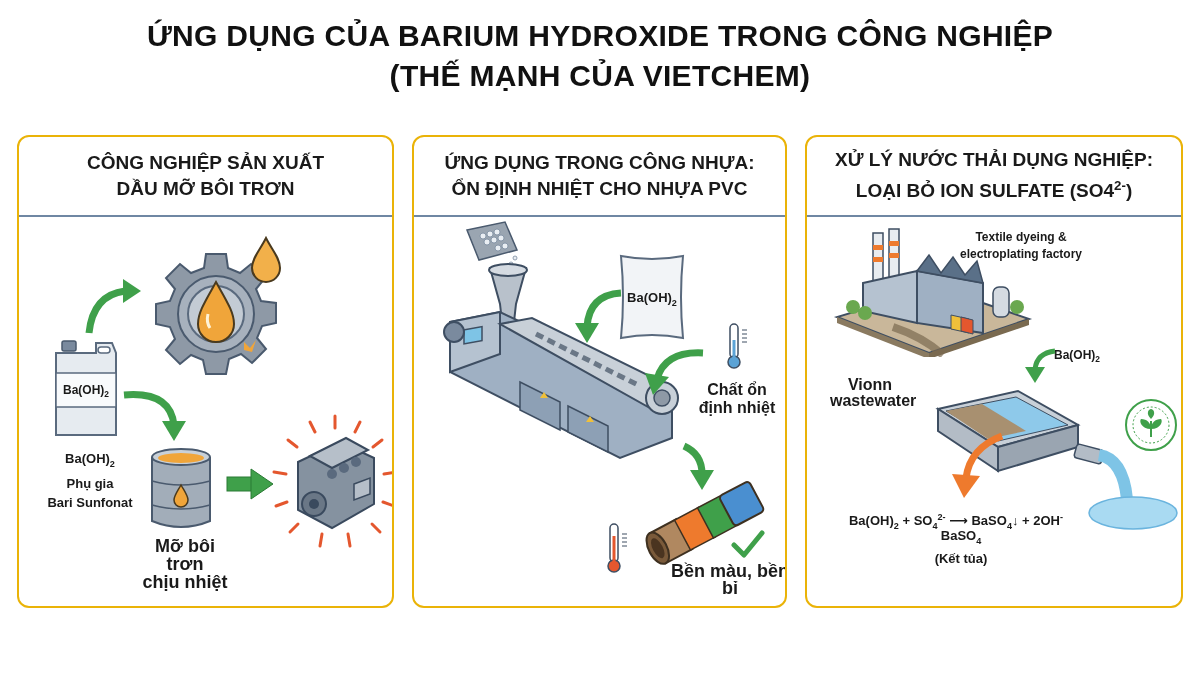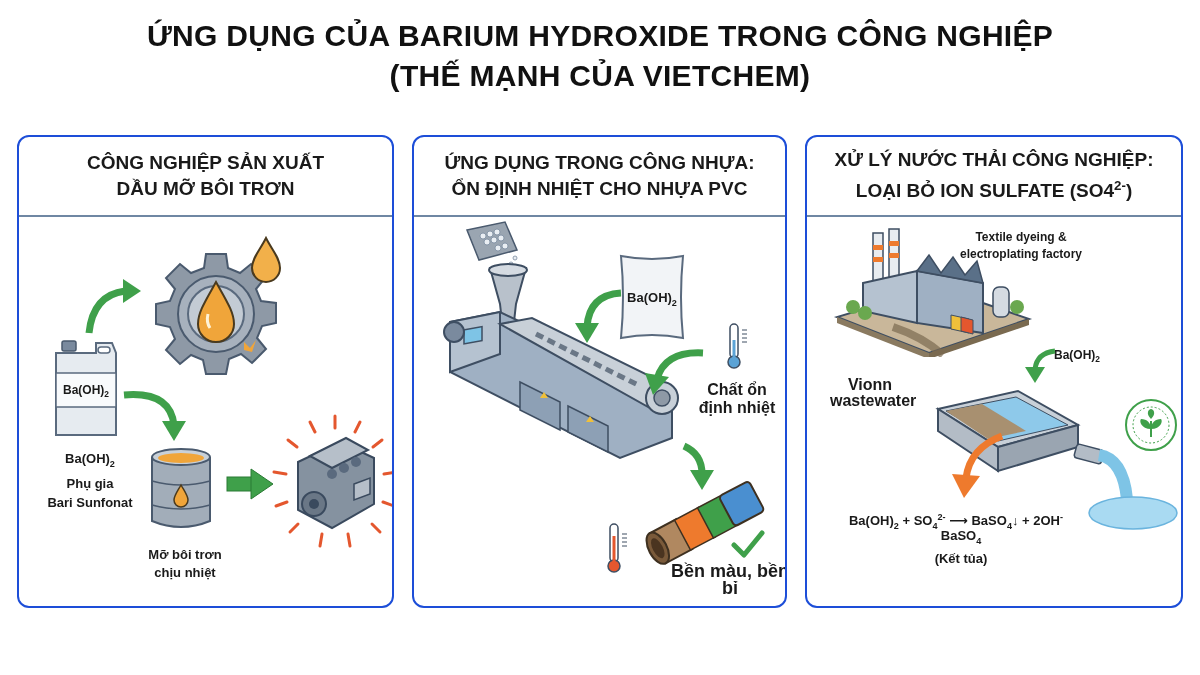--- a/index.html
+++ b/index.html
@@ -8,21 +8,21 @@
 
   .main-title {
     position: absolute; left: 0; top: 16px; width: 1200px;
     text-align: center; font-weight: 700; font-size: 30px; line-height: 40px;
     letter-spacing: 0.3px; color: #111;
   }
   .main-title div { white-space: nowrap; }
 
   .panel {
     position: absolute; top: 135px; height: 473px;
-    border: 2px solid #1d4ed8; border-radius: 12px; background: #fff; overflow: hidden;
+    border: 2px solid #eab308; border-radius: 12px; background: #fff; overflow: hidden;
   }
   .panel-1 { left: 17px; width: 377px; }
   .panel-2 { left: 412px; width: 375px; }
   .panel-3 { left: 805px; width: 378px; }
 
   .panel-head {
     height: 80px; border-bottom: 2px solid #6f87a3;
     display: flex; flex-direction: column; justify-content: center; align-items: center;
     font-weight: 700; font-size: 19px; line-height: 26px; color: #1a1a1a; text-align: center;
   }
@@ -86,21 +86,21 @@
     </svg>
 
     <svg class="abs" style="left:118px;top:230px" width="66" height="84" viewBox="0 0 66 84">
       <path d="M4,10 L4,74 Q33,86 62,74 L62,10" fill="#a2adb9" stroke="#4a5a6e" stroke-width="2"></path>
       <ellipse cx="33" cy="10" rx="29" ry="8" fill="#c8d0d8" stroke="#4a5a6e" stroke-width="2"></ellipse>
       <ellipse cx="33" cy="11" rx="23" ry="5" fill="#f0a53a"></ellipse>
       <path d="M4,34 Q33,42 62,34" stroke="#4a5a6e" stroke-width="1.5" fill="none"></path>
       <path d="M4,58 Q33,66 62,58" stroke="#4a5a6e" stroke-width="1.5" fill="none"></path>
       <path d="M33,38 C37,45 40,49 40,53 A7,7 0 0 1 26,53 C26,49 29,45 33,38 Z" fill="#f0a53a" stroke="#4a3a1e" stroke-width="1.5"></path>
     </svg>
-    <div class="lbl b" style="left:105px;top:329px;width:100px;font-size:13px;line-height:18px">
+    <div class="lbl b" style="left:105px;top:320px;width:100px;font-size:18px;line-height:18px">
       <div>Mỡ bôi trơn</div>
       <div>chịu nhiệt</div>
     </div>
 
     <svg class="abs" style="left:195px;top:250px" width="50" height="36" viewBox="0 0 50 36">
       <rect x="2" y="10" width="26" height="14" fill="#3fa04a" stroke="#2a7a34" stroke-width="1"></rect>
       <path d="M26,2 L48,17 L26,32 Z" fill="#3fa04a" stroke="#2a7a34" stroke-width="1"></path>
     </svg>
 
     <svg class="abs" style="left:240px;top:195px" width="130" height="140" viewBox="0 0 130 140">
@@ -236,21 +236,21 @@
 
     <svg class="abs" style="left:305px;top:312px" width="36" height="30" viewBox="0 0 36 30">
       <path d="M4,16 L14,26 L32,4" stroke="#3fa04a" stroke-width="5" fill="none" stroke-linecap="round" stroke-linejoin="round"></path>
     </svg>
     <div class="lbl b" style="left:240px;top:346px;width:130px;font-size:18px">Bền màu, bền bỉ</div>
   </div>
 </div>
 
 <div class="panel panel-3">
   <div class="panel-head">
-    <div>XỬ LÝ NƯỚC THẢI CÔNG NGHIỆP:</div>
+    <div>XỬ LÝ NƯỚC THẢI DỤNG NGHIỆP:</div>
     <div><span>LOẠI BỎ ION SULFATE (SO4</span><sup>2-</sup><span>)</span></div>
   </div>
   <div class="panel-body">
     <div class="lbl b" style="left:128px;top:12px;width:150px;font-size:12px;line-height:17px">
       <div>Textile dyeing &amp;</div>
       <div>electroplating factory</div>
     </div>
 
     <svg class="abs" style="left:15px;top:10px" width="200" height="130" viewBox="0 0 200 130">
       <path d="M4,90 L96,126 L196,92 L104,60 Z" fill="#c9b79a" stroke="#3e4e62" stroke-width="2"></path>

